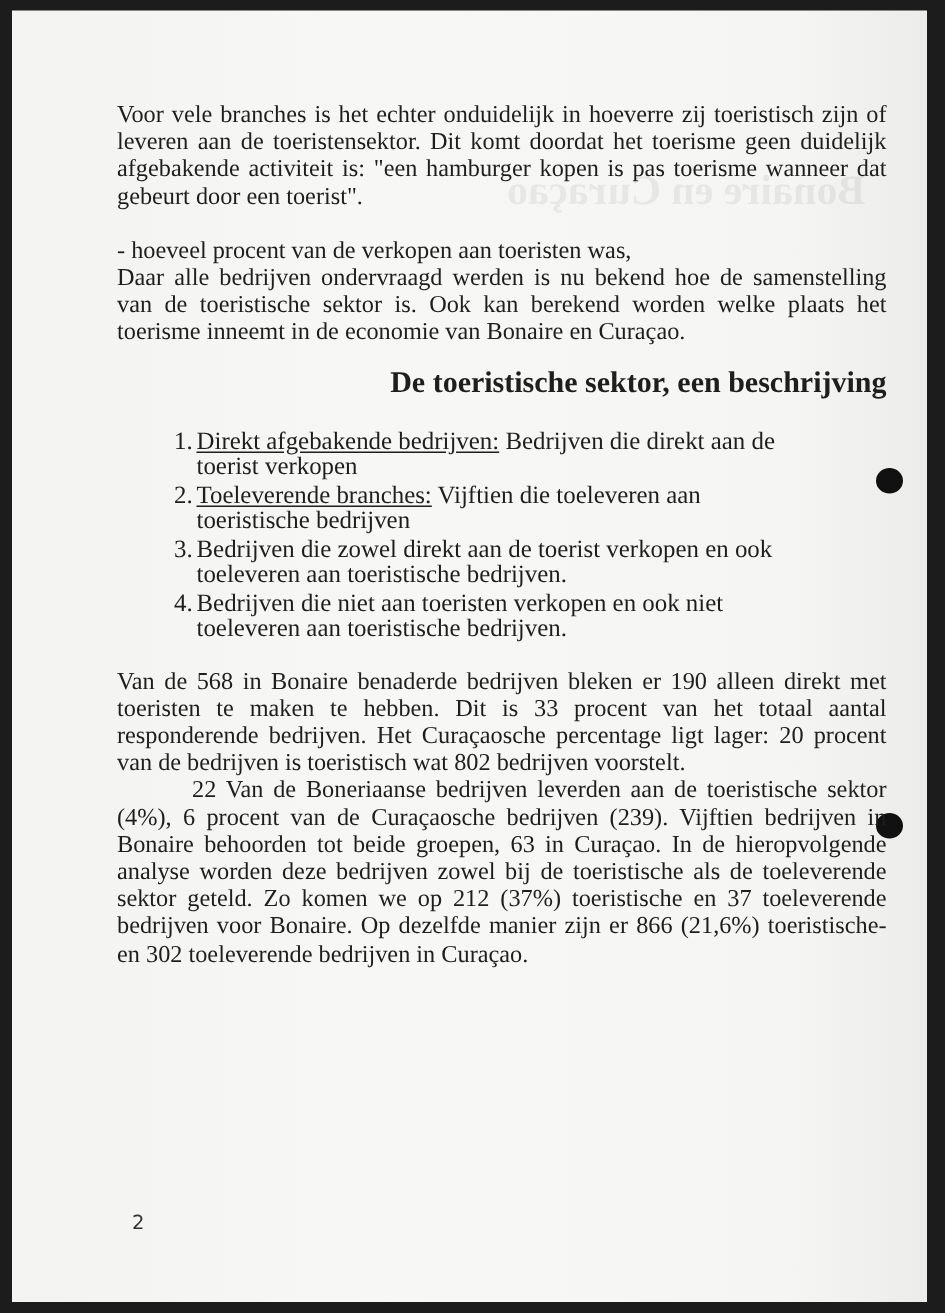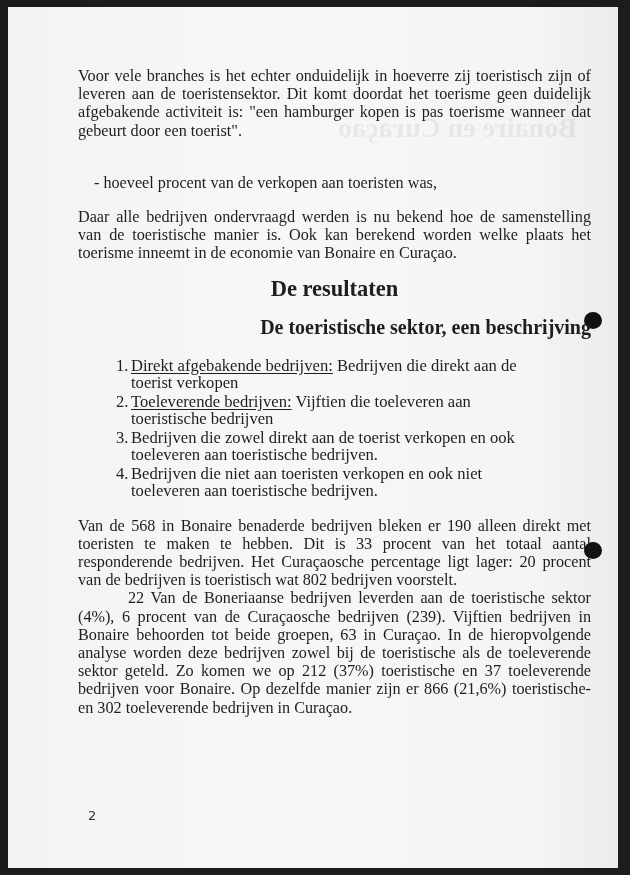--- a/index.html
+++ b/index.html
@@ -15,21 +15,21 @@
       background: linear-gradient(90deg, #f3f3f1 0%, #f7f7f5 40%, #f5f5f3 85%, #ececea 100%);
     }
     .content {
       position: absolute; left: 70px; top: 60px; width: 513px;
       color: #1e1e1e;
       font-size: 16.2px; line-height: 18.2px;
     }
     .content p { margin: 0; text-align: justify; }
     .content p.last-left { text-align-last: left; }
     .gap { height: 18px; }
-    .dash-list { margin: 16px; padding: 0; list-style: none; }
+    .dash-list { margin: 0; padding: 0; list-style: none; }
     .dash-list li { margin: 0; }
     h1.section {
       margin: 12px 0 0 0; text-align: center;
       font-size: 22.5px; line-height: 28px; font-weight: bold;
       font-family: "Liberation Serif", serif;
     }
     h2.subsection {
       margin: 14px 0 0 0; text-align: right;
       font-size: 20px; line-height: 20px; font-weight: bold;
       font-family: "Liberation Serif", serif;
@@ -68,34 +68,33 @@
 
   <div class="content">
 
     <p>Voor vele branches is het echter onduidelijk in hoeverre zij toeristisch zijn of leveren aan de toeristensektor. Dit komt doordat het toerisme geen duidelijk afgebakende activiteit is: "een hamburger kopen is pas toerisme wanneer dat gebeurt door een toerist".</p>
     <div class="gap"></div>
 
     <ul class="dash-list">
       <li>- hoeveel procent van de verkopen aan toeristen was,</li>
     </ul>
 
-    <p class="last-left">Daar alle bedrijven ondervraagd werden is nu bekend hoe de samenstelling van de toeristische manier is. Ook kan berekend worden welke plaats het toerisme inneemt in de economie van Bonaire en Curaçao.</p>
+    <p class="last-left">Daar alle bedrijven ondervraagd werden is nu bekend hoe de samenstelling van de toeristische sektor is. Ook kan berekend worden welke plaats het toerisme inneemt in de economie van Bonaire en Curaçao.</p>
 
-    <h1 class="section">De resultaten</h1>
     <h2 class="subsection">De toeristische sektor, een beschrijving</h2>
 
 
     <ol class="groups">
       <li>
         <span class="num">1.</span>
         <span><span class="u">Direkt afgebakende bedrijven:</span><span> Bedrijven die direkt aan de toerist verkopen</span></span>
       </li>
       <li>
         <span class="num">2.</span>
-        <span><span class="u">Toeleverende bedrijven:</span><span> Vijftien die toeleveren aan toeristische bedrijven</span></span>
+        <span><span class="u">Toeleverende branches:</span><span> Vijftien die toeleveren aan toeristische bedrijven</span></span>
       </li>
       <li>
         <span class="num">3.</span>
         <span>Bedrijven die zowel direkt aan de toerist verkopen en ook toeleveren aan toeristische bedrijven.</span>
       </li>
       <li>
         <span class="num">4.</span>
         <span>Bedrijven die niet aan toeristen verkopen en ook niet toeleveren aan toeristische bedrijven.</span>
       </li>
     </ol>

